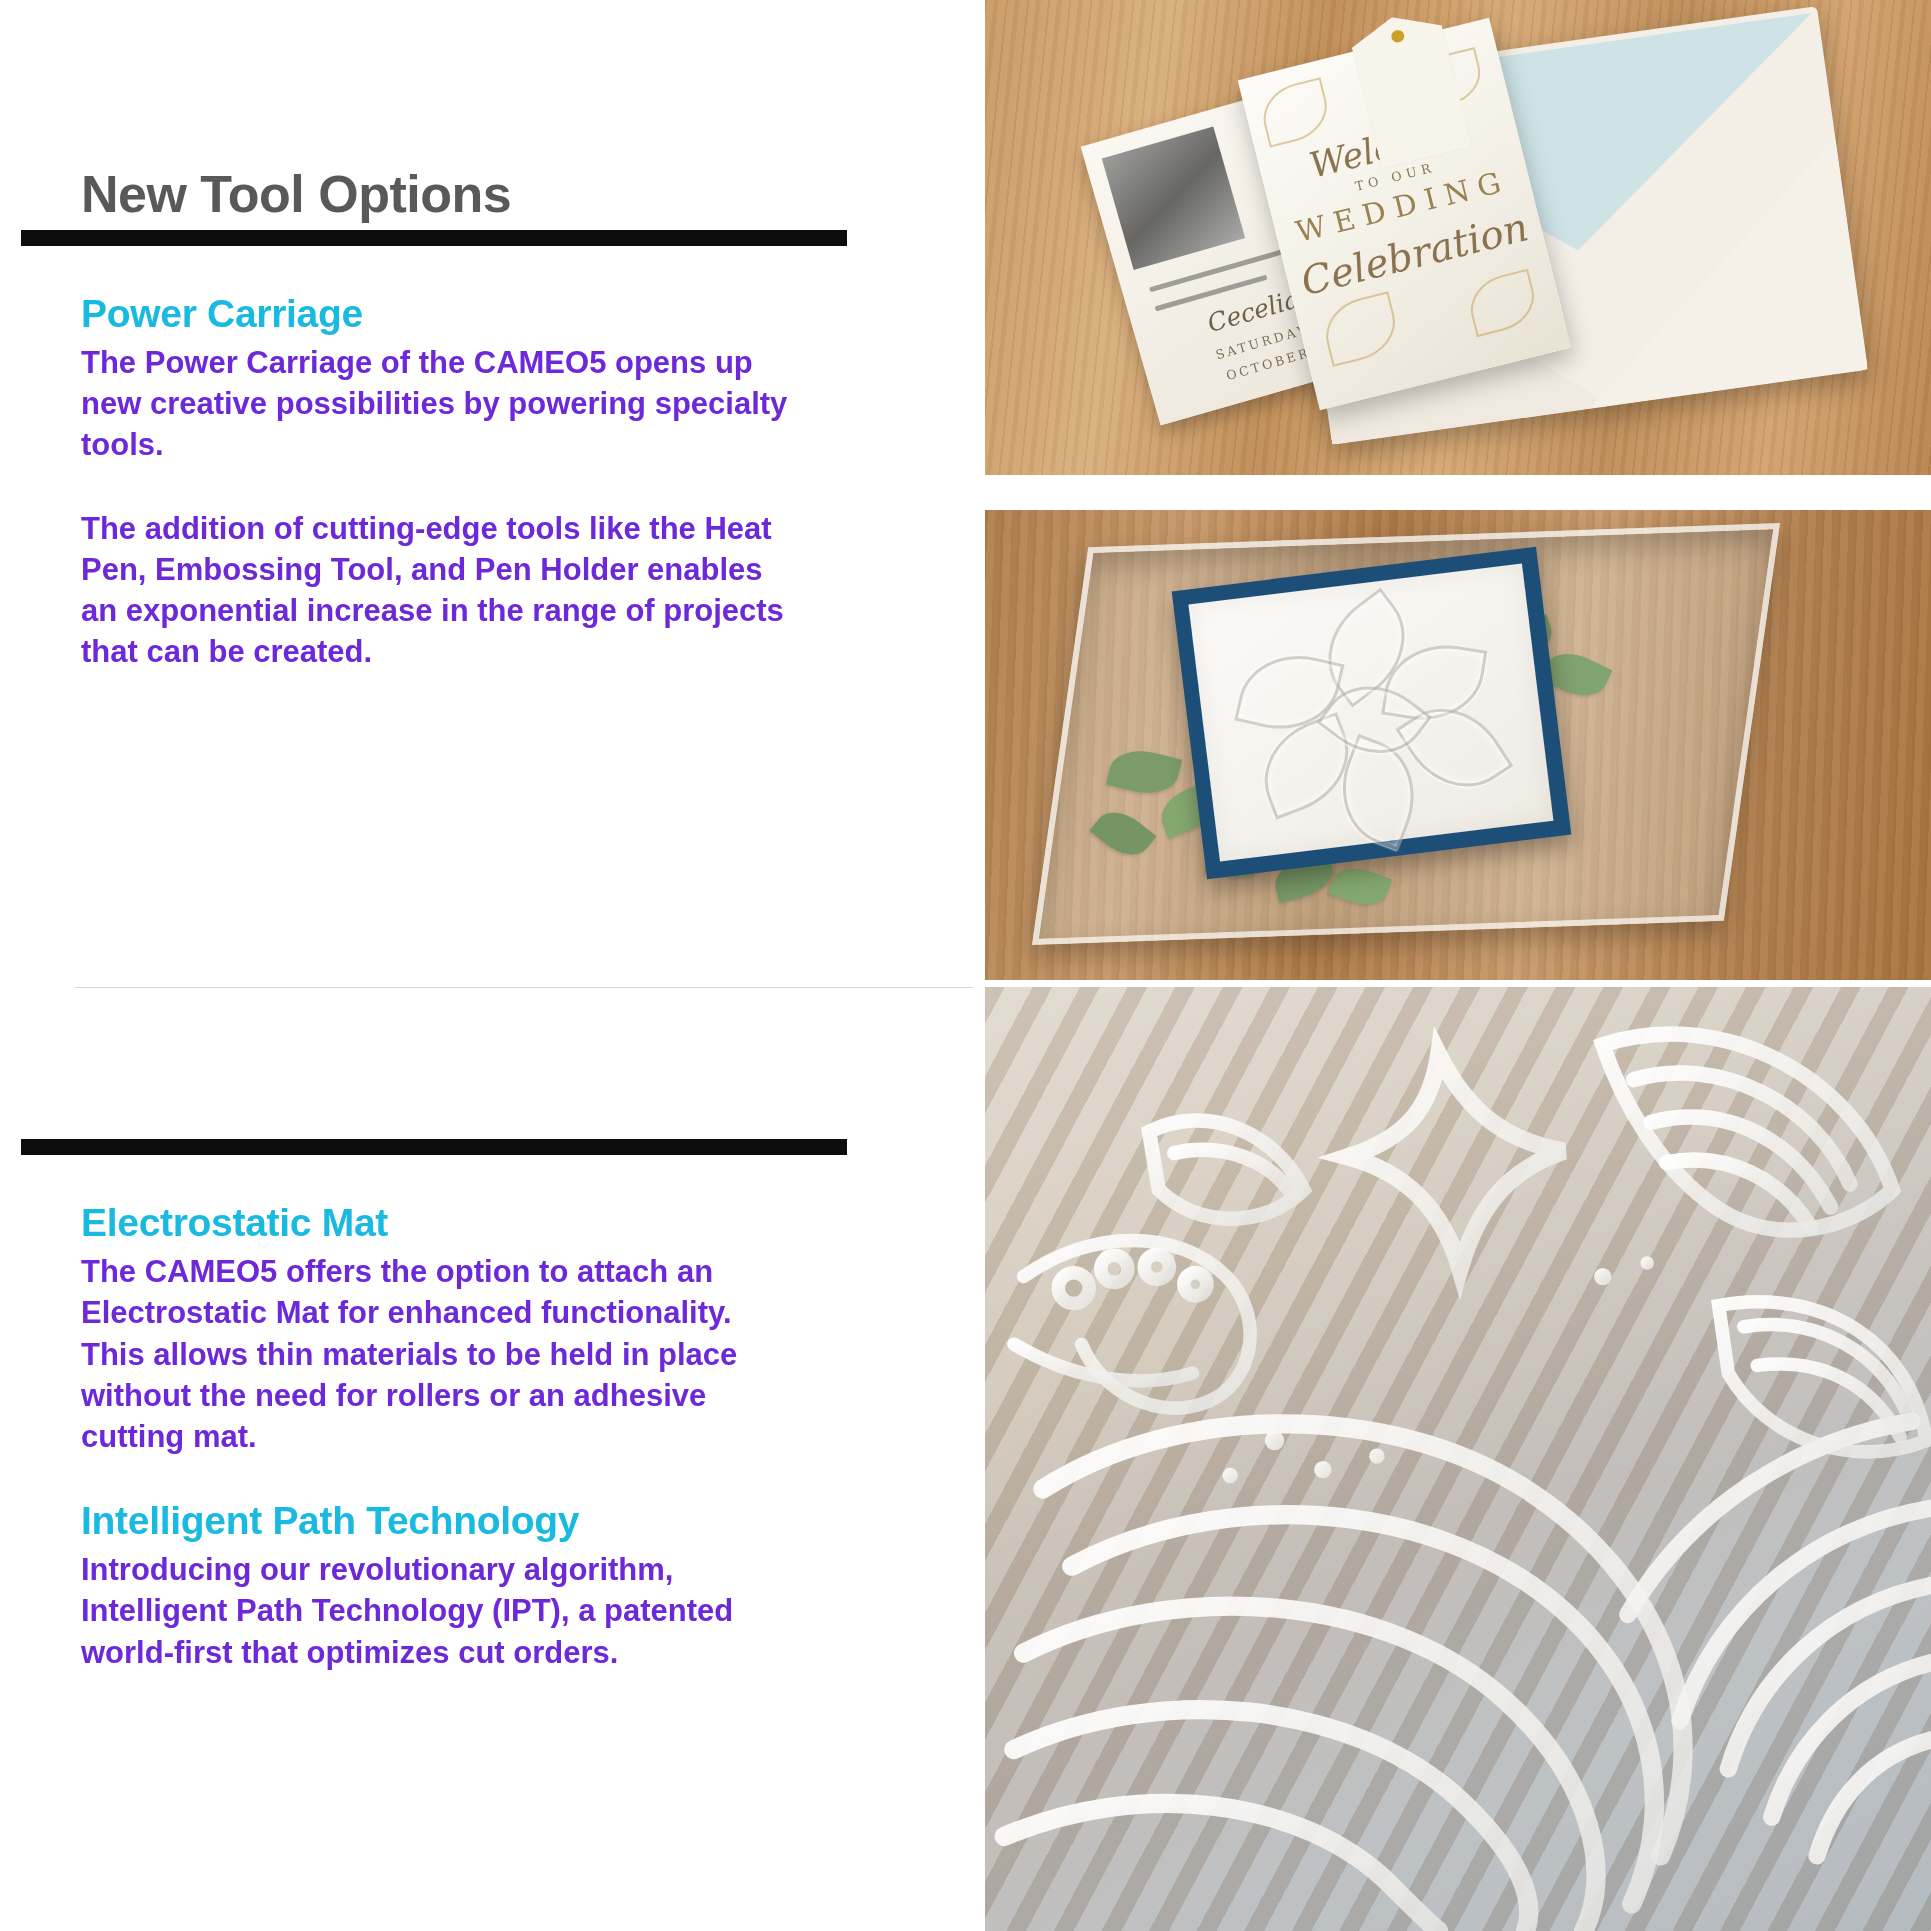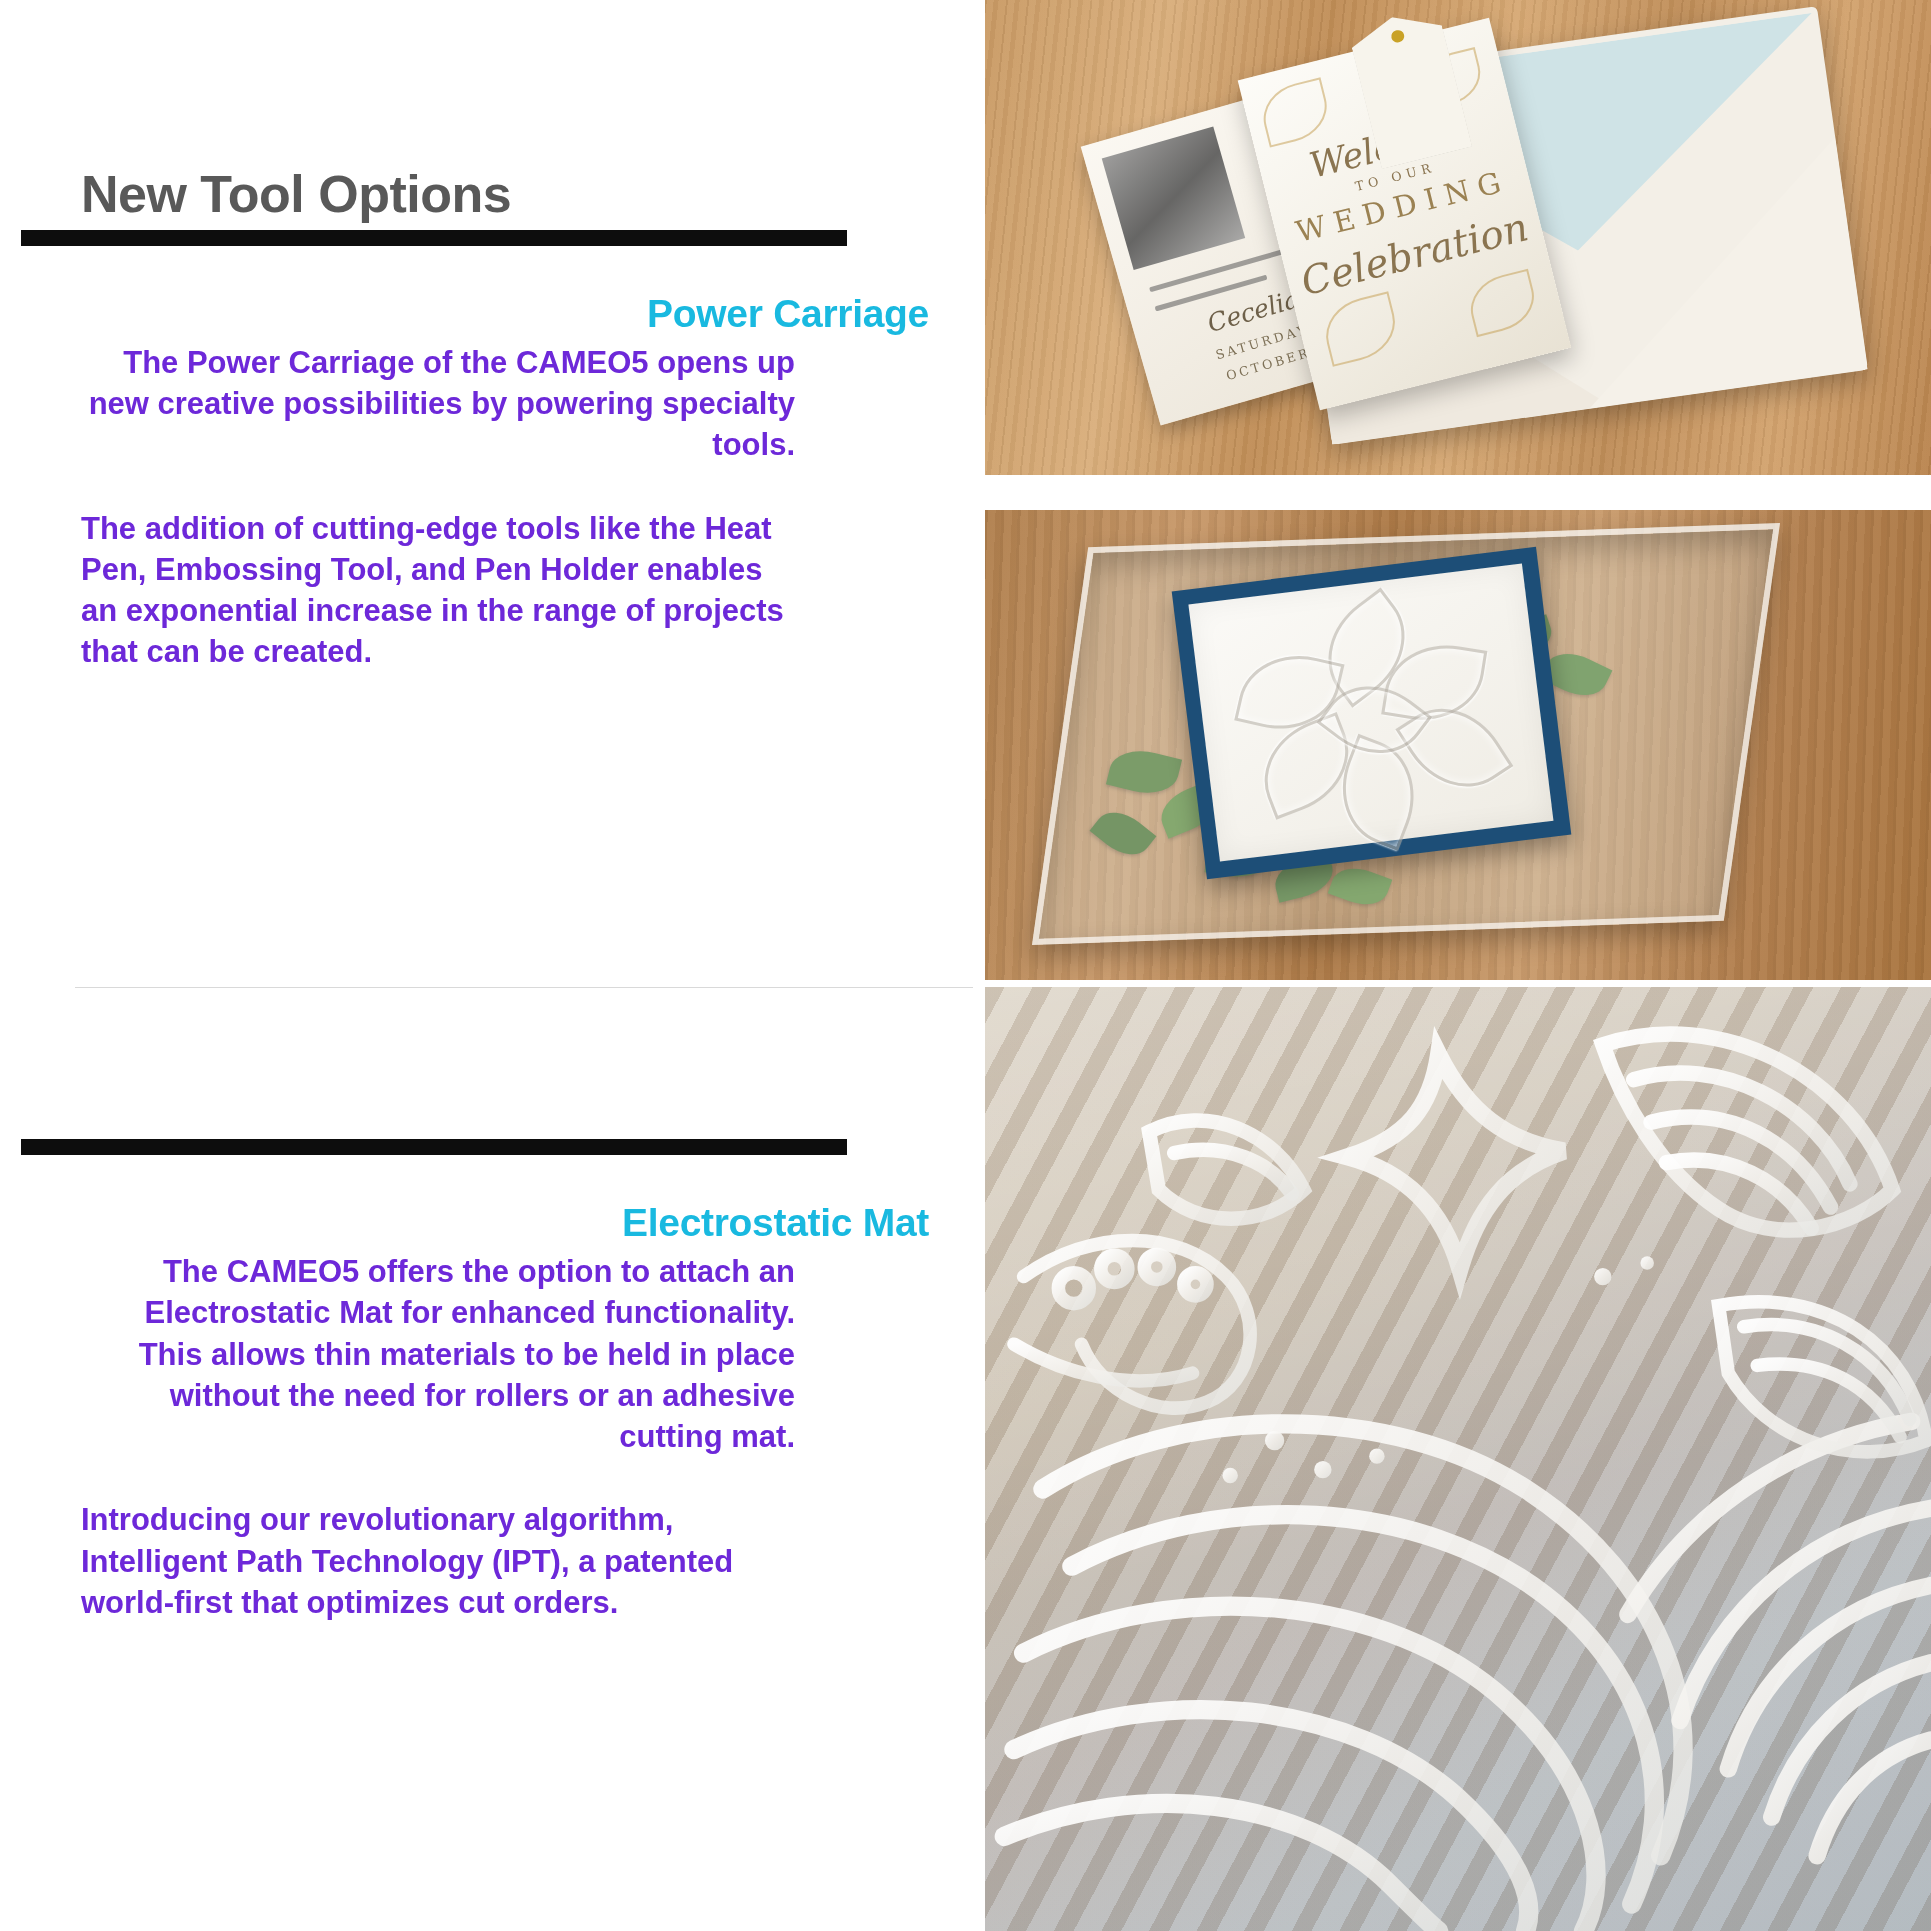--- a/index.html
+++ b/index.html
@@ -59,21 +59,21 @@
     height: 16.4px;
     background: #0d0d0d;
     width: 826px;
     margin-left: 21px;
   }
 
   .block {
     padding-left: 81px;
     padding-right: 39px;
   }
-  .block-1 { margin-top: 46px; text-align: right; }
+  .block-1 { margin-top: 46px; }
   .block-2 { margin-top: 42px; }
 
   .block-title {
     font-size: 39px;
     font-weight: bold;
     color: #19b9e0;
     margin: 0 0 5.8px 0;
     letter-spacing: -0.3px;
   }
   .block-body {
@@ -341,20 +341,21 @@
 
     <div class="section section-2">
       <div class="section-rule"></div>
 
       <div class="block block-1">
         <h2 class="block-title">Electrostatic Mat</h2>
         <p class="block-body">The CAMEO5 offers the option to attach an Electrostatic Mat for enhanced functionality. This allows thin materials to be held in place without the need for rollers or an adhesive cutting mat.</p>
       </div>
 
       <div class="block block-2">
+        <h2 class="block-title">Intelligent Path Technology</h2>
         <p class="block-body">Introducing our revolutionary algorithm, Intelligent Path Technology (IPT), a patented world-first that optimizes cut orders.</p>
       </div>
     </div>
   </div>
 
   <div class="right-col">
 
     <div class="photo photo-wedding">
       <div class="wood"></div>
 

